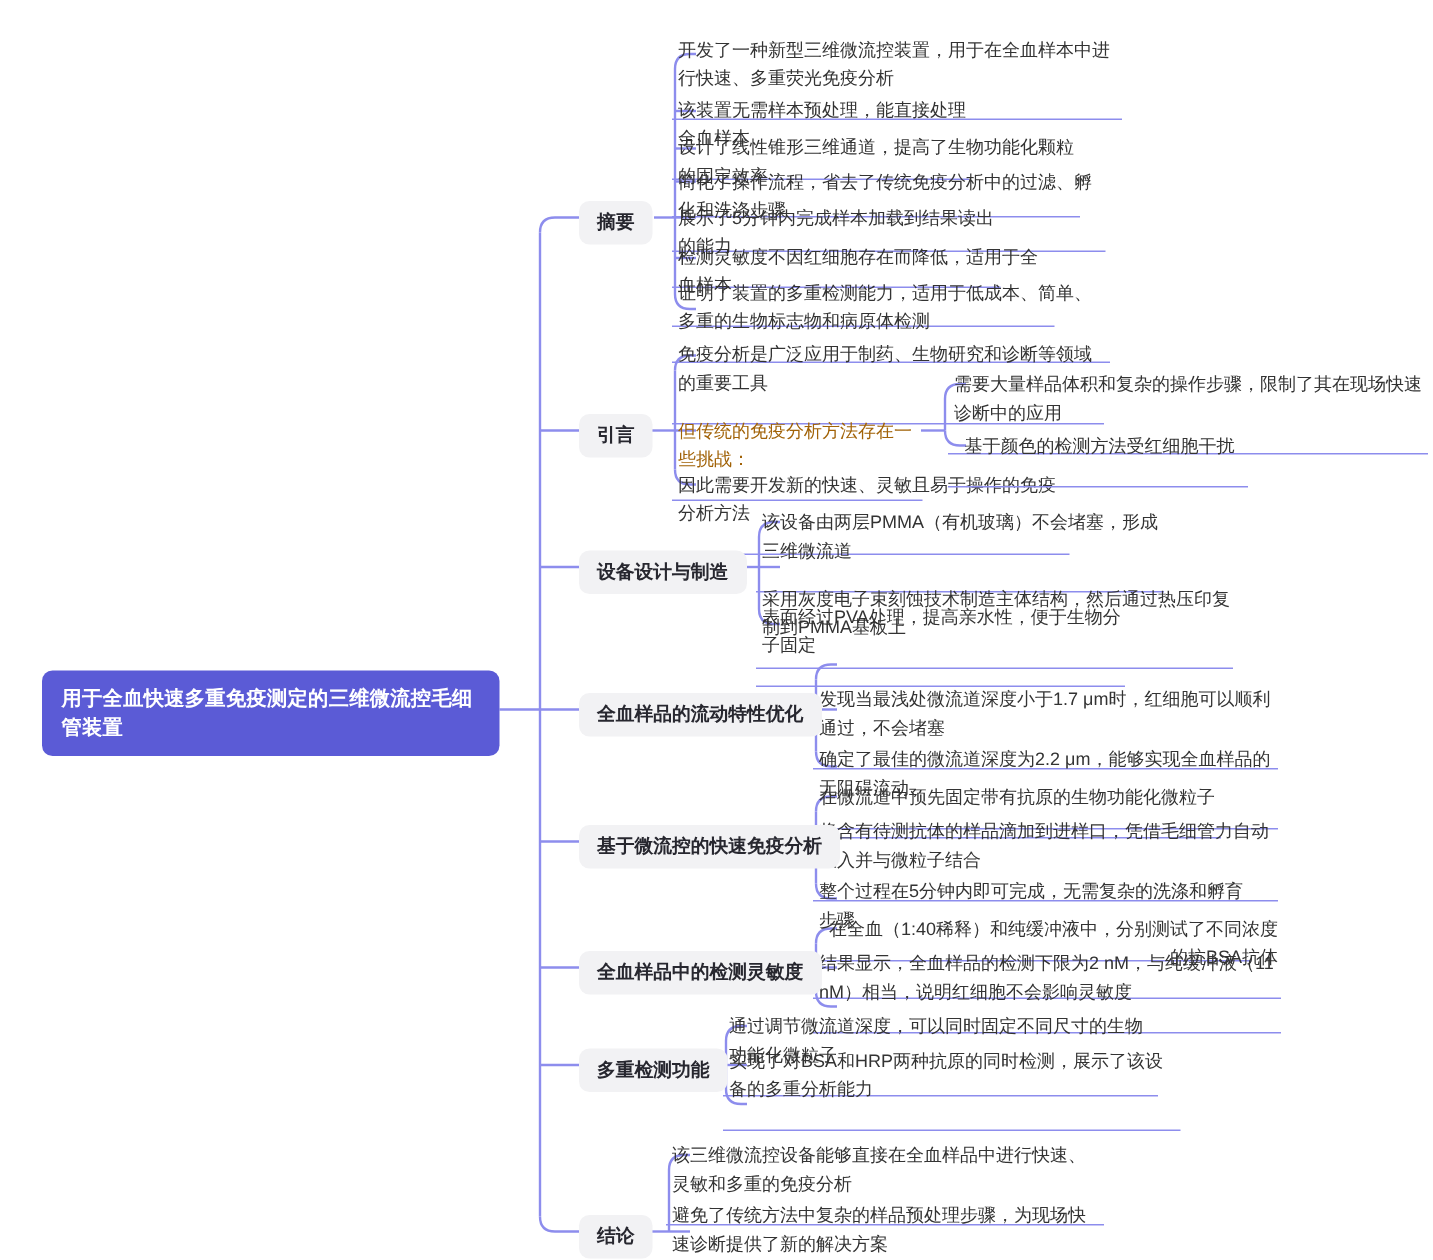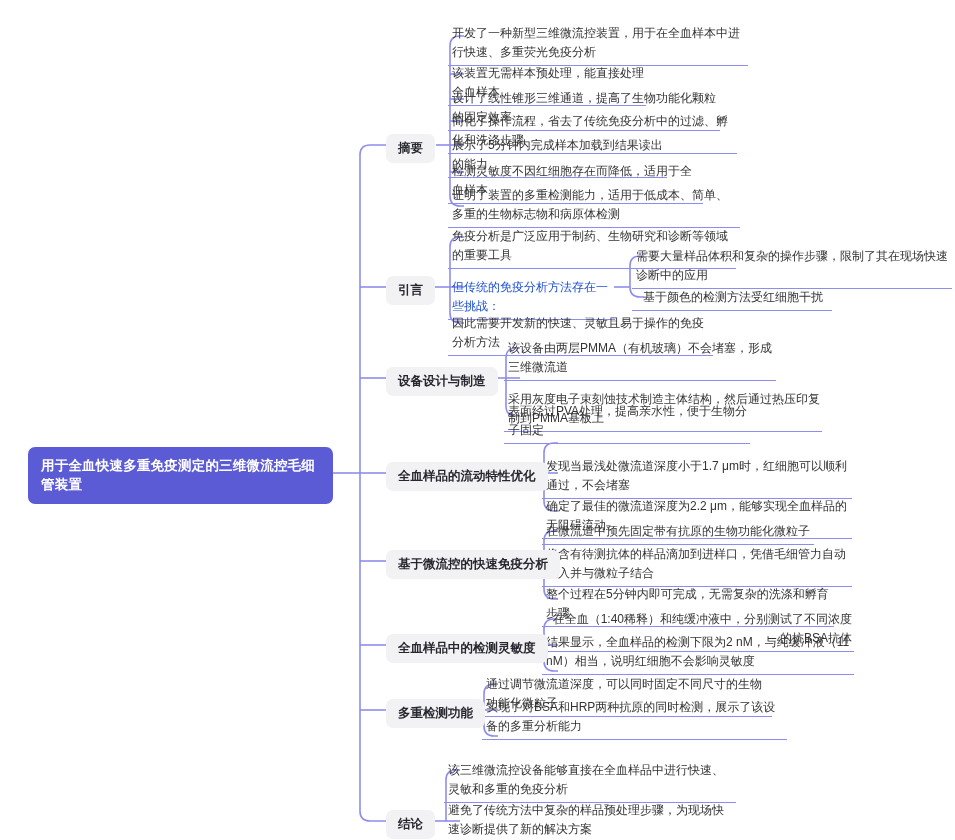--- a/index.html
+++ b/index.html
@@ -54,27 +54,27 @@
     z-index: 4;
   }
 
   
   .leaf {
     position: absolute;
     font-size: 12px;
     line-height: 19px;
     color: #333333;
     border-bottom: 1.6px solid #8d8ded;
-    padding: 2px 2px 3px 4px;
+    padding: 2px 2px 17px 4px;
     z-index: 3;
   }
 
   
   .leaf.sub {
-    color: #1d4ed8;
+    color: #a16207;
   }
 </style>
 </head>
 <body>
 
 <div id="mindmap">
 
   <svg id="edges" viewBox="0 0 955 840" width="955" height="840">
 
     <g fill="none" stroke="#8d8ded" stroke-width="1.6">

